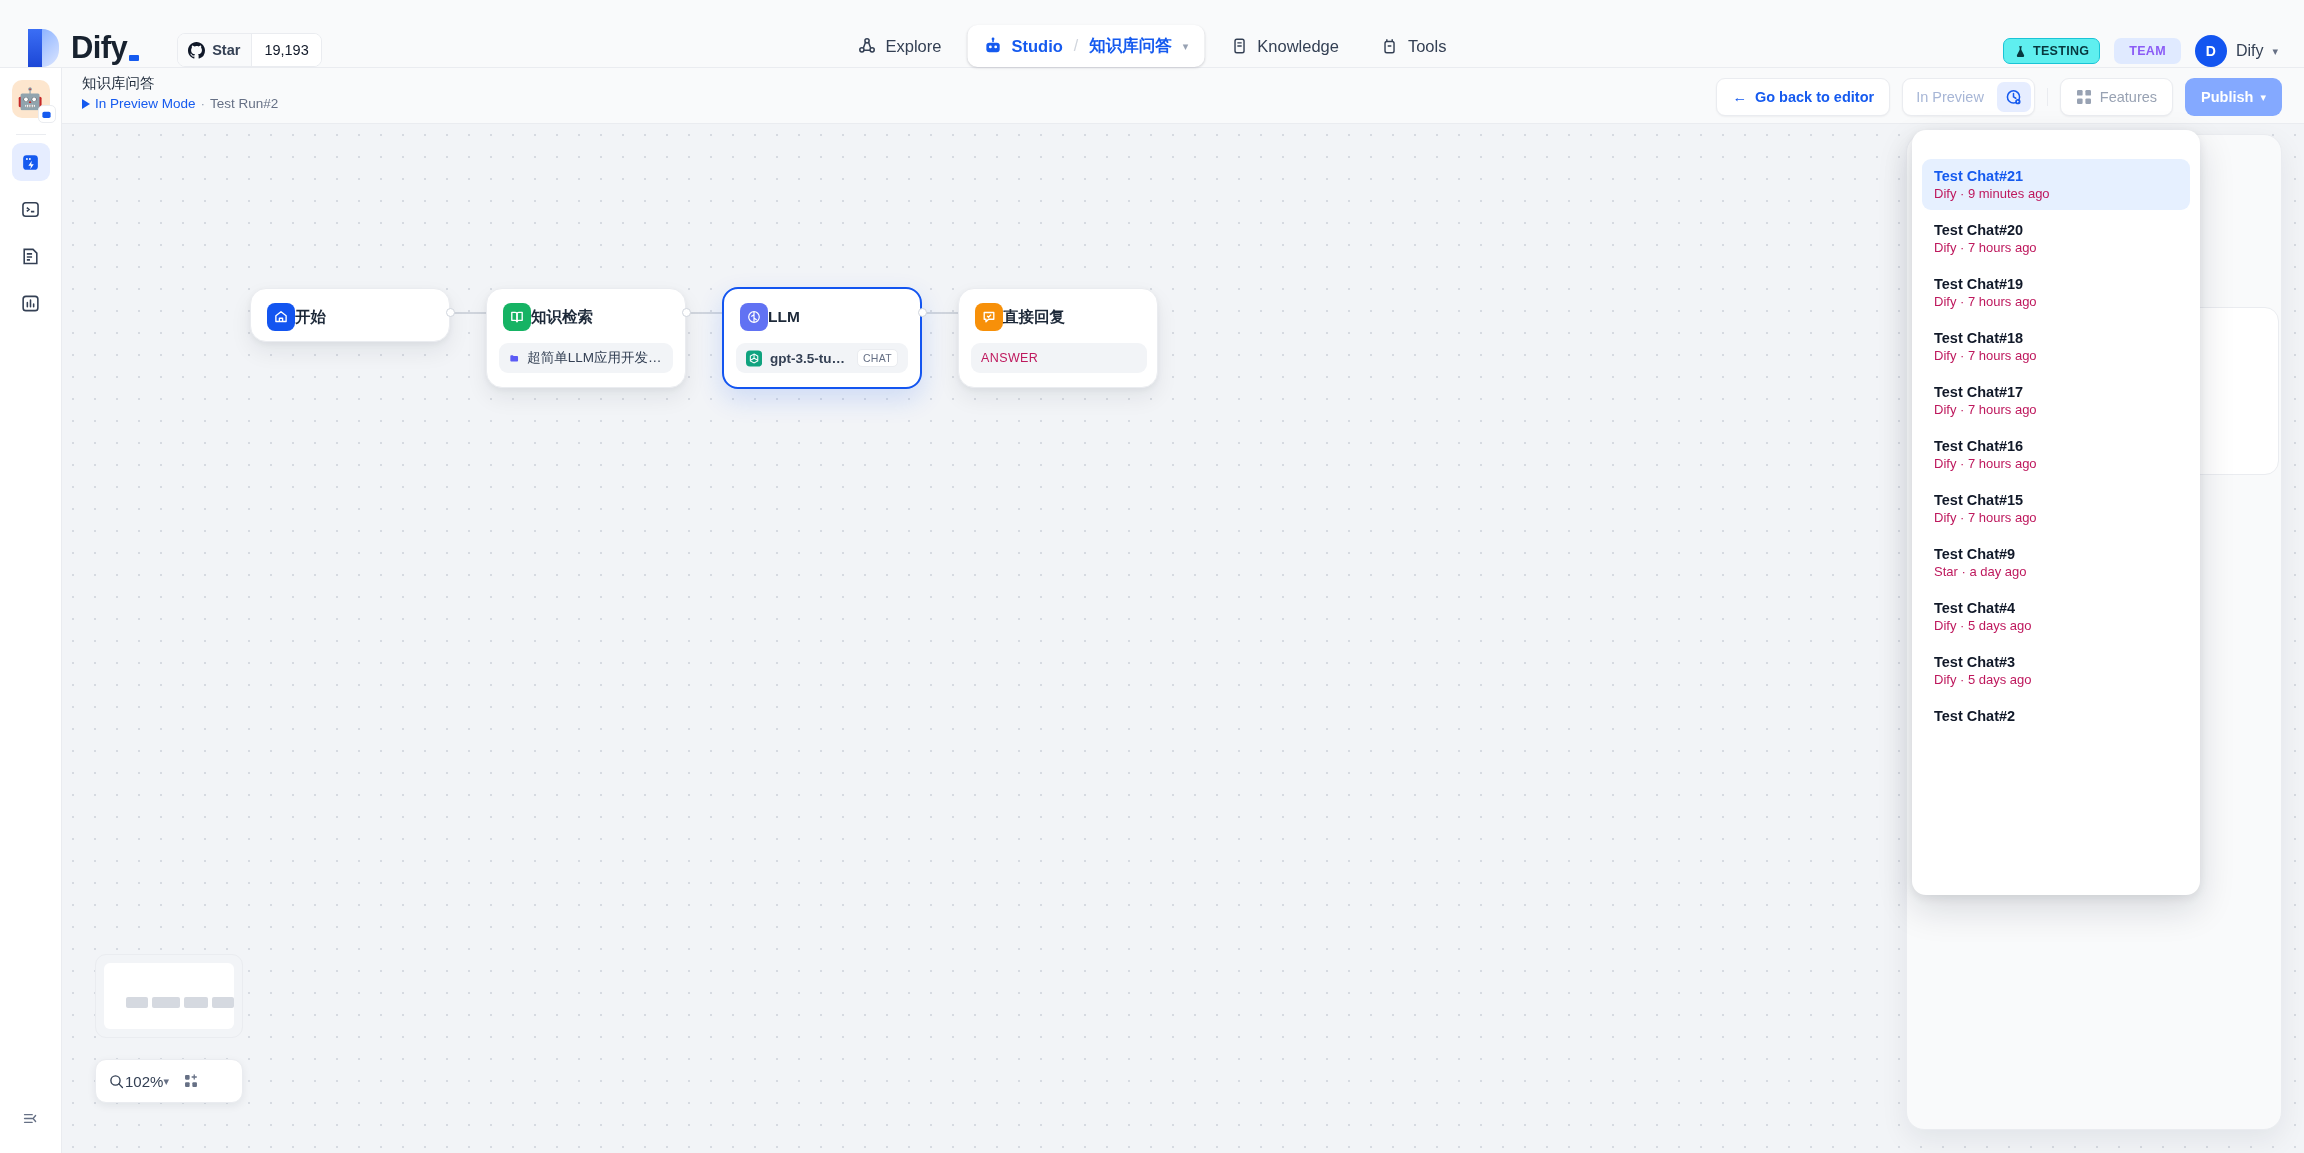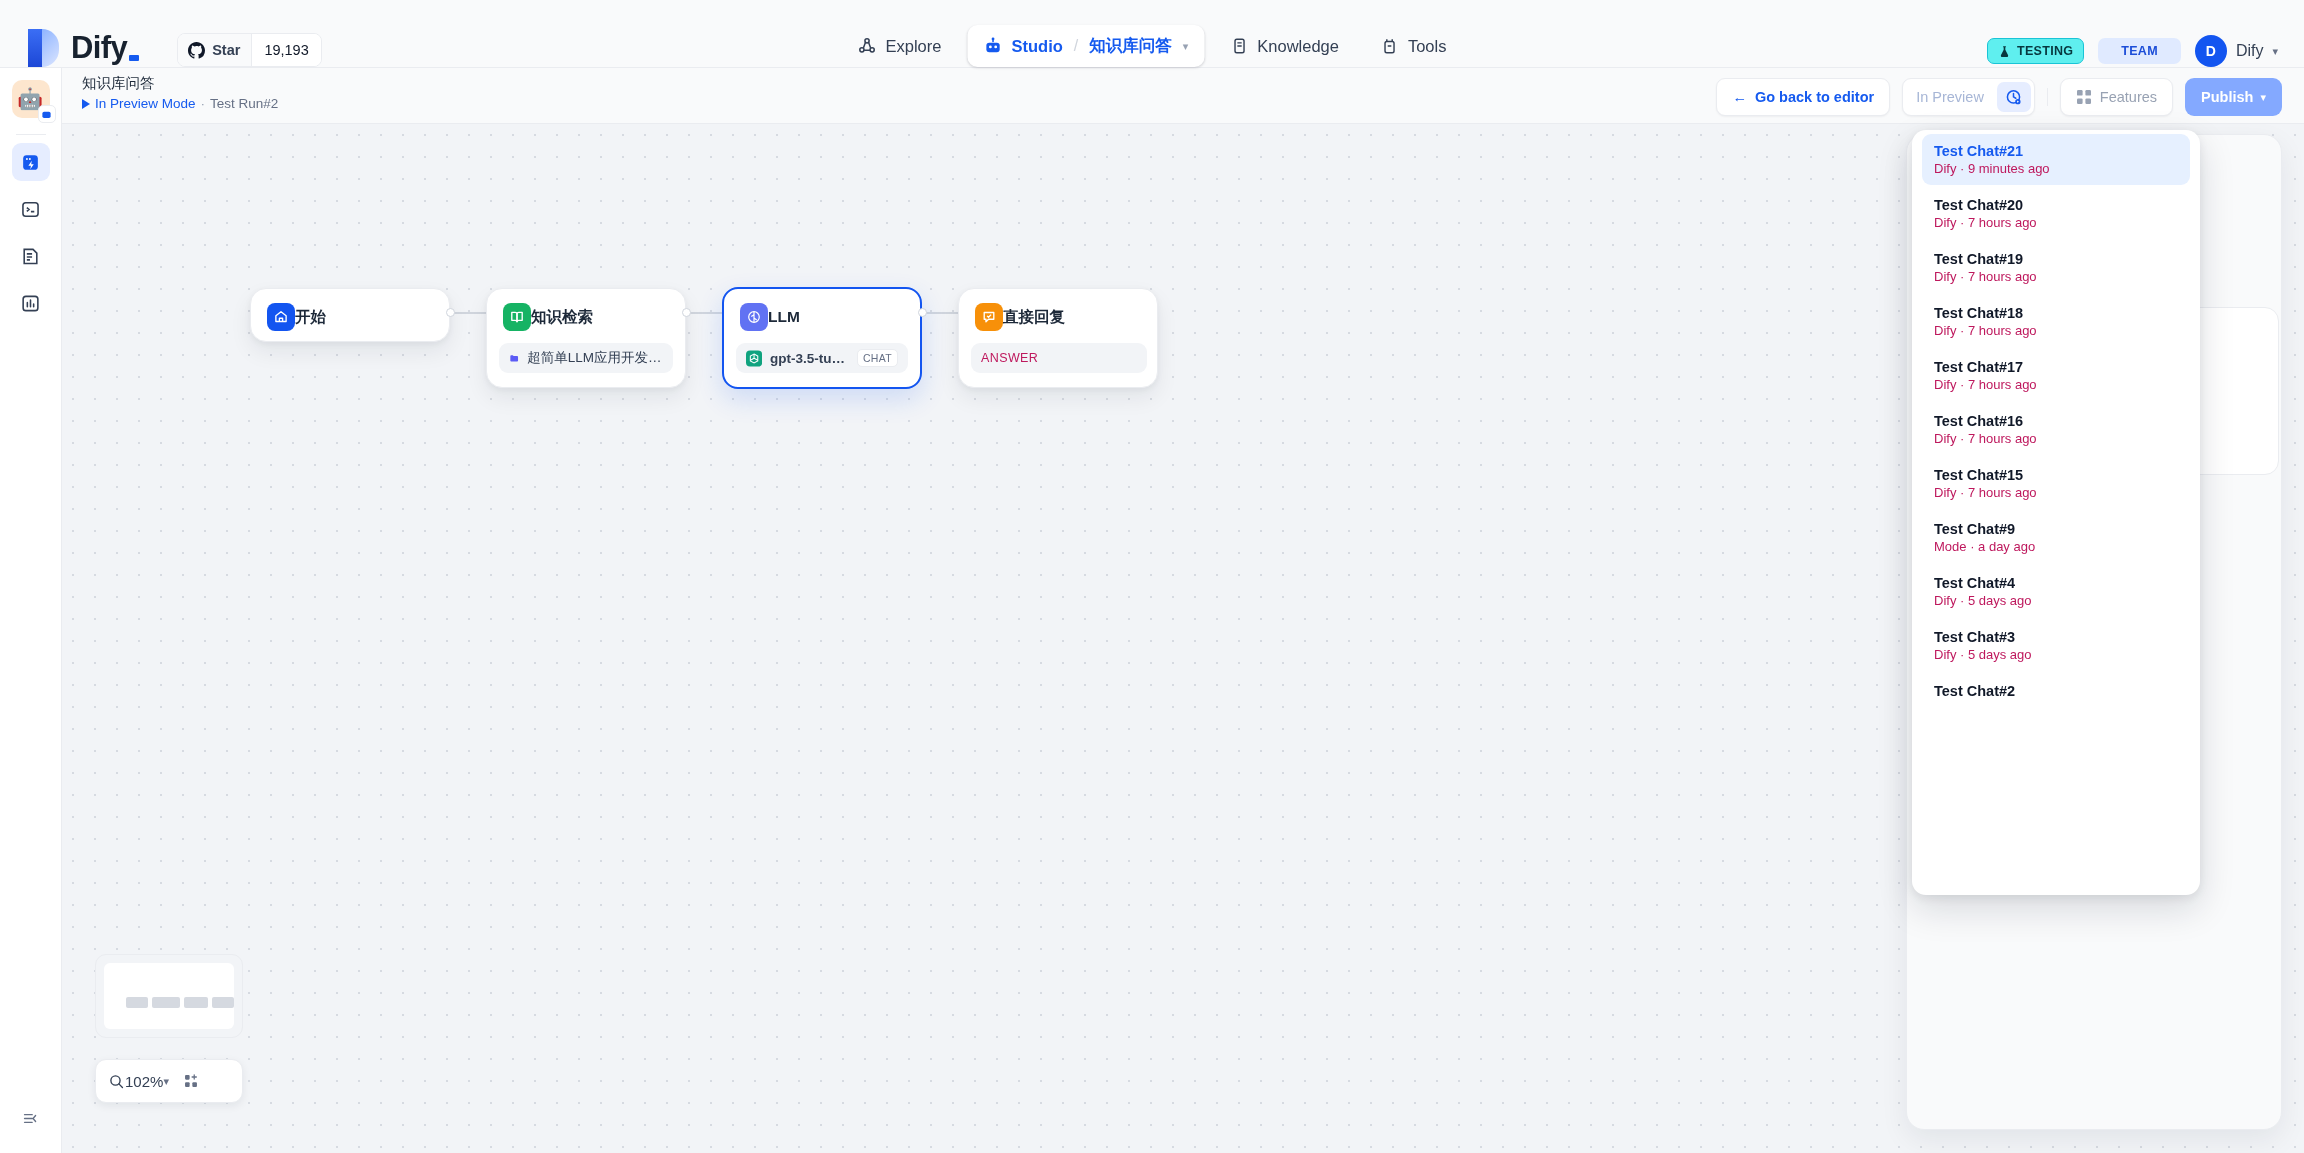--- a/index.html
+++ b/index.html
@@ -67,23 +67,23 @@
 
   .top-right {
     position: absolute; right: 26px; display: flex; align-items: center; gap: 14px;
   }
   .badge-testing {
     display: flex; align-items: center; gap: 6px; height: 26px; padding: 0 10px;
     background: #5FEFEF; border: 1px solid #1AC4D6; border-radius: 7px;
     font-size: 12.5px; font-weight: 700; color: #07383F; letter-spacing: .3px;
   }
   .badge-team {
-    height: 26px; padding: 0 23px; display: flex; align-items: center;
+    height: 26px; padding: 0 15px; display: flex; align-items: center;
     background: #E0EAFF; border-radius: 7px;
-    font-size: 12.5px; font-weight: 700; color: #1d4ed8; letter-spacing: .3px;
+    font-size: 12.5px; font-weight: 700; color: #8b5cf6; letter-spacing: .3px;
   }
   .avatar-wrap { display: flex; align-items: center; gap: 9px; cursor: pointer; }
   .avatar {
     width: 32px; height: 32px; border-radius: 50%; background: #1355F0;
     color: #fff; font-size: 14px; font-weight: 600;
     display: flex; align-items: center; justify-content: center;
   }
   .avatar-name { font-size: 16px; color: #344054; }
   .avatar-caret { font-size: 11px; color: #667085; }
 
@@ -262,21 +262,21 @@
   .rh-head {
     display: flex; align-items: center; justify-content: space-between;
     padding: 18px 18px 10px;
   }
   .rh-title { font-size: 18px; font-weight: 700; color: #101828; }
   .rh-close { cursor: pointer; color: #667085; font-size: 18px; line-height: 1;
               width: 22px; height: 22px; display: flex; align-items: center;
               justify-content: center; }
   .rh-list { padding: 4px 10px 0; }
   .rh-item { padding: 9px 12px; border-radius: 9px; cursor: pointer; margin-bottom: 3px; }
-  .rh-item.active { background: #E6F0FF; }
+  .rh-item.active { background: #E6F0FF; margin-top: 25px; }
   .rh-name { font-size: 14.5px; font-weight: 600; color: #101828; margin-bottom: 2px; }
   .rh-item.active .rh-name { color: #155AEF; }
   .rh-meta { font-size: 13px; color: #be185d; }
 </style>
 </head>
 <body>
 
 <div class="topbar">
   <div class="brand">
     <div class="logo-mark">
@@ -588,21 +588,21 @@
       <div class="rh-item">
         <div class="rh-name">Test Chat#16</div>
         <div class="rh-meta">Dify · 7 hours ago</div>
       </div>
       <div class="rh-item">
         <div class="rh-name">Test Chat#15</div>
         <div class="rh-meta">Dify · 7 hours ago</div>
       </div>
       <div class="rh-item">
         <div class="rh-name">Test Chat#9</div>
-        <div class="rh-meta">Mode · a day ago</div>
+        <div class="rh-meta">Star · a day ago</div>
       </div>
       <div class="rh-item">
         <div class="rh-name">Test Chat#4</div>
         <div class="rh-meta">Dify · 5 days ago</div>
       </div>
       <div class="rh-item">
         <div class="rh-name">Test Chat#3</div>
         <div class="rh-meta">Dify · 5 days ago</div>
       </div>
       <div class="rh-item">

